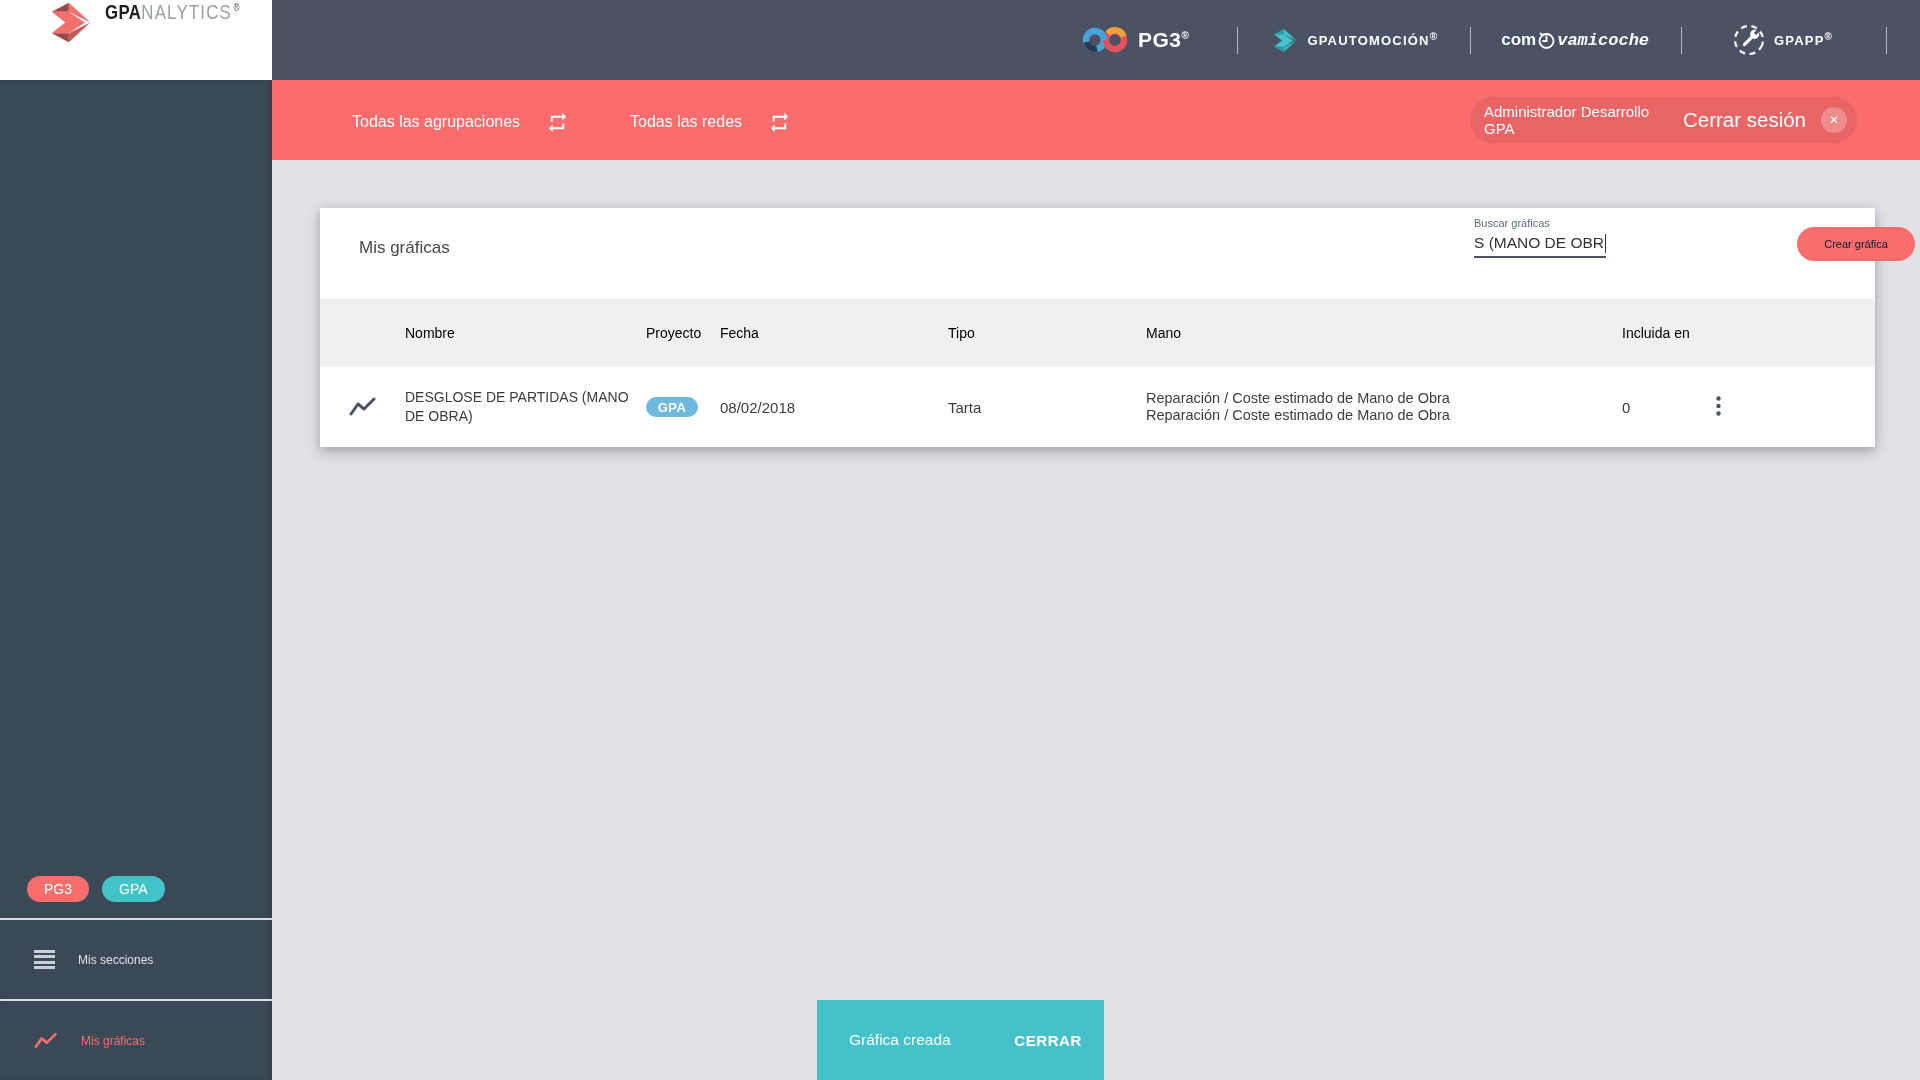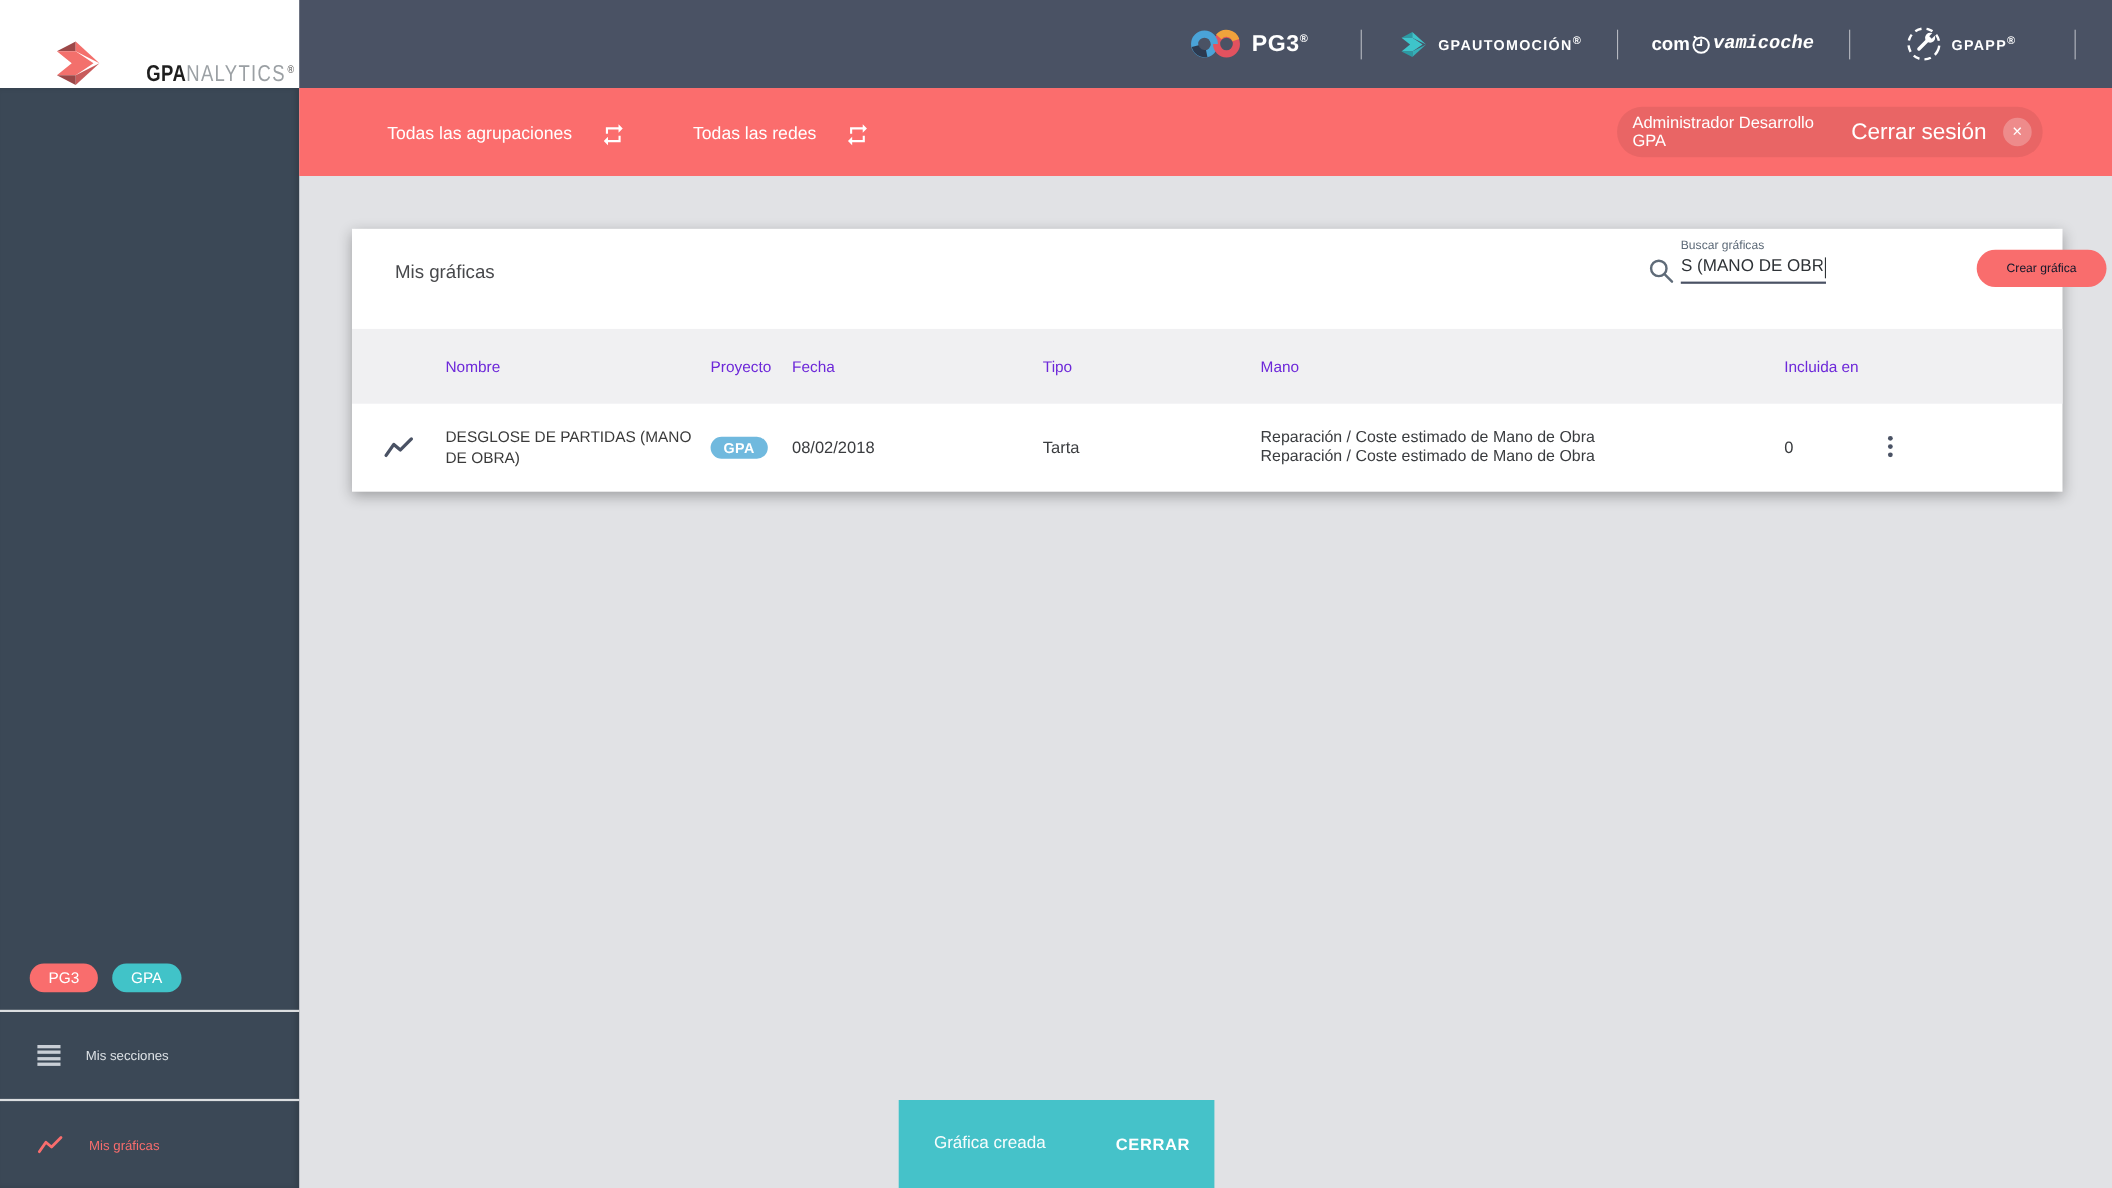--- a/index.html
+++ b/index.html
@@ -3,21 +3,21 @@
 <meta charset="utf-8">
 <style>
   html,body{margin:0;padding:0;background:#e1e2e5;}
   *{box-sizing:border-box;}
   .page{position:relative;width:1920px;height:1080px;overflow:hidden;
         font-family:"Liberation Sans",sans-serif;background:#e1e2e5;}
 
   
   .topbar{position:absolute;left:0;top:0;width:1920px;height:80px;background:#4a5264;}
   .logobox{position:absolute;left:0;top:0;width:272px;height:80px;background:#ffffff;
-           display:flex;align-items:flex-end;padding-left:48px;gap:28px;}
+           display:flex;align-items:flex-start;padding-left:48px;}
   .logomark{flex:0 0 auto;}
   .logotext{margin-left:10px;white-space:nowrap;transform:scaleX(.8);transform-origin:left center;}
   .logo-bold{font-size:21px;font-weight:bold;color:#1e1e1e;letter-spacing:.5px;}
   .logo-light{font-size:21px;color:#9ba0a4;letter-spacing:1.5px;}
   .logo-reg{font-size:10px;color:#4a4a4a;position:relative;top:-8px;margin-left:2px;}
 
   .brands{position:absolute;left:1082px;top:0;height:80px;display:flex;align-items:center;color:#fff;}
   .tb-sep{width:1px;height:27px;background:rgba(255,255,255,.6);}
   .pg3-text{font-size:21px;font-weight:bold;margin-left:10px;letter-spacing:.5px;}
   .sup{font-size:10px;vertical-align:super;}
@@ -58,33 +58,33 @@
   .x-circle{width:26px;height:26px;border-radius:50%;background:rgba(255,255,255,.25);
             display:flex;align-items:center;justify-content:center;font-size:12px;color:#fff;
             cursor:pointer;}
 
   
   .card{position:absolute;left:320px;top:208px;width:1555px;height:239px;background:#fff;
         box-shadow:0 4px 12px rgba(0,0,0,.30);}
   .card-head{position:relative;height:91px;}
   .card-title{position:absolute;left:39px;top:30px;font-size:17px;color:#47484b;}
   .search-ic{position:absolute;left:1178px;top:26px;cursor:pointer;}
-  .input-wrap{position:absolute;left:1208px;top:9px;width:132px;}
+  .input-wrap{position:absolute;left:1154px;top:9px;width:132px;}
   .input-label{font-size:11px;color:#5d6a78;margin-bottom:2px;}
   .search-input{width:132px;border:none;border-bottom:2px solid #4a5264;font-size:15.5px;
                 color:#2f3337;text-align:right;padding:3px 3px 4px 0;outline:none;background:#fff;
                 font-family:inherit;}
   .input-caret{position:absolute;right:0px;top:17px;width:1.5px;height:19px;background:#2f3337;}
   .create-btn{position:absolute;left:1477px;top:19px;width:118px;height:34px;border-radius:17px;
               background:#f96d6d;color:#0f172a;font-size:11px;border:none;cursor:pointer;
               display:flex;align-items:center;justify-content:center;font-family:inherit;}
 
   .tgrid{display:grid;grid-template-columns:85px 241px 74px 228px 198px 476px 78px auto;
          align-items:center;}
-  .thead{height:68px;background:#f0f0f2;color:#6d28d9;font-size:14px;}
+  .thead{height:68px;background:#f0f0f2;color:#000000;font-size:14px;}
   .trow{height:80px;font-size:15px;color:#3a3c3f;cursor:pointer;}
   .cell-icon{display:flex;justify-content:center;}
   .name{font-size:14px;line-height:19px;color:#3a3a3a;padding-right:4px;}
   .badge-blue{width:52px;height:20px;border-radius:10px;background:#70b9de;color:#fff;
               font-size:13px;font-weight:bold;display:flex;align-items:center;justify-content:center;
               letter-spacing:.5px;}
   .datos{font-size:14.5px;line-height:17px;}
   .kebab-btn{margin-left:12px;background:none;border:none;cursor:pointer;padding:4px;}
 
   

